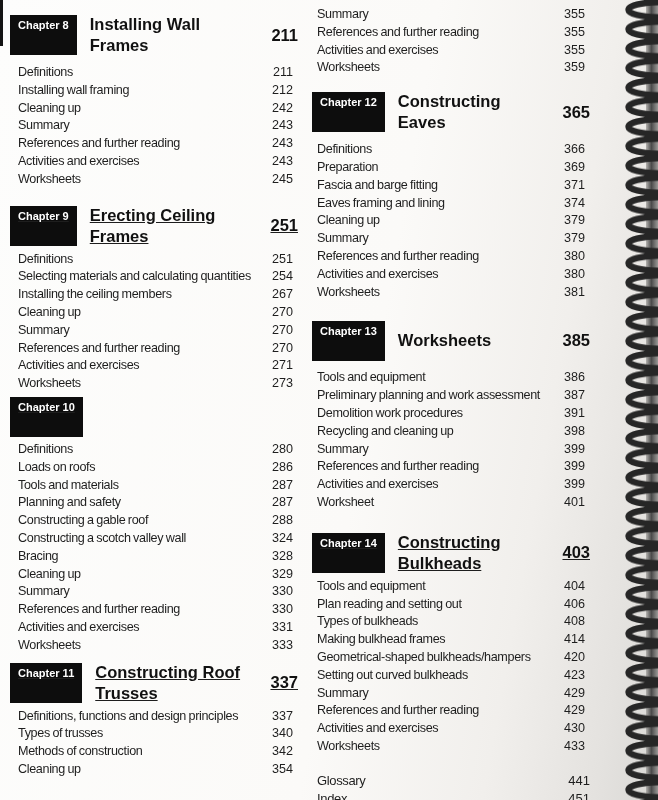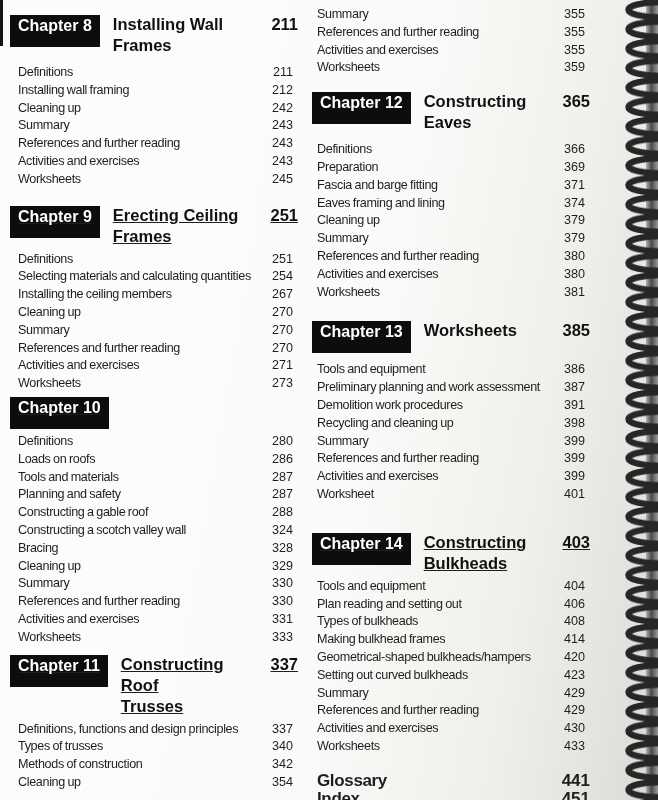--- a/index.html
+++ b/index.html
@@ -12,45 +12,45 @@
     color:#1e1e1e;
   }
   .corner-mark{position:absolute;left:0;top:0;width:3px;height:46px;background:#141414;}
   .col{position:absolute;top:0;}
   .col-left{left:10px;width:288px;}
   .col-right{left:312px;width:278px;}
   .section{}
   .chap-row{display:grid;grid-template-columns:auto 1fr;column-gap:13px;margin-bottom:8px;}
   .chap-row.two-line{margin-bottom:4px;text-decoration:underline;}
   .chap-box{
-    background:#0d0d0d;color:#ffffff;font-weight:bold;font-size:16px;
-    line-height:19px;padding:1px 8px 12px;align-self:start;white-space:nowrap;margin-top:1px;
+    background:#0d0d0d;color:#ffffff;font-weight:bold;font-size:11px;
+    line-height:19px;padding:1px 8px 20px;align-self:start;white-space:nowrap;margin-top:1px;
   }
-  .chap-main{display:flex;justify-content:space-between;align-items:flex-start;gap:12px;}
+  .chap-main{display:flex;justify-content:space-between;align-items:center;gap:12px;}
   .chap-title{font-weight:bold;font-size:16.5px;line-height:21px;white-space:pre-line;color:#111;}
   .chap-page{font-weight:bold;font-size:16.5px;line-height:21px;color:#111;margin-left:8px;}
   .items{padding-left:8px;}
   .col-right .items{padding-left:5px;}
   .item-row{
     display:flex;justify-content:space-between;align-items:baseline;
     line-height:17.8px;font-size:12.6px;letter-spacing:-0.35px;word-spacing:-0.6px;
     padding-right:5px;white-space:nowrap;
   }
   .item-label{overflow:visible;}
   .item-page{margin-left:4px;letter-spacing:0;}
-  .bold-row{font-weight:bold;font-size:17px;line-height:18.5px;padding-right:0;}
+  .bold-row{font-weight:normal;font-size:13px;line-height:18.5px;padding-right:0;}
   
   .lsec-0{margin-top:14px;}
   .lsec-1{margin-top:16px;}
   .lsec-2{margin-top:3px;}
   .lsec-3{margin-top:7px;}
   .cont{margin-top:6px;}
   .rsec-0{margin-top:14px;}
   .rsec-1{margin-top:19px;}
-  .rsec-2{margin-top:28px;}
+  .rsec-2{margin-top:20px;}
   .backmatter{margin-top:16px;}
   .spiral{position:absolute;right:0;top:0;width:40px;height:800px;}
 </style>
 </head>
 <body>
 
 <div class="page">
   <div class="corner-mark"></div>
 
   <div class="col col-left">

